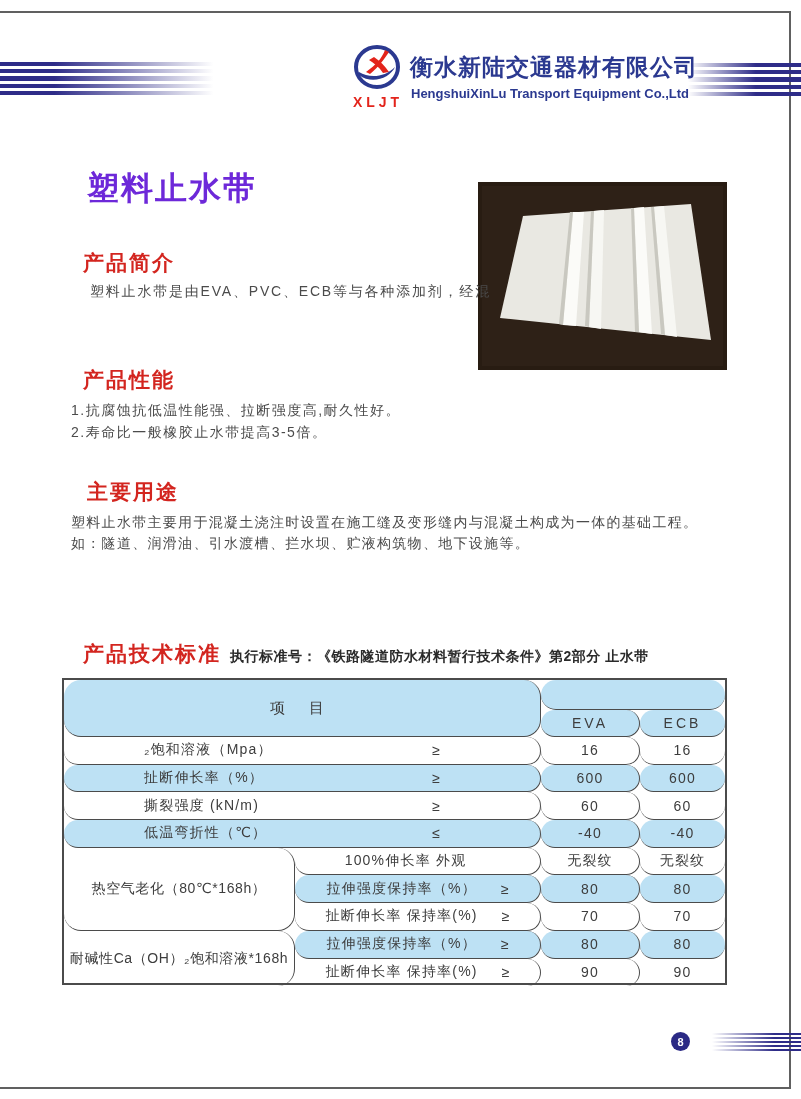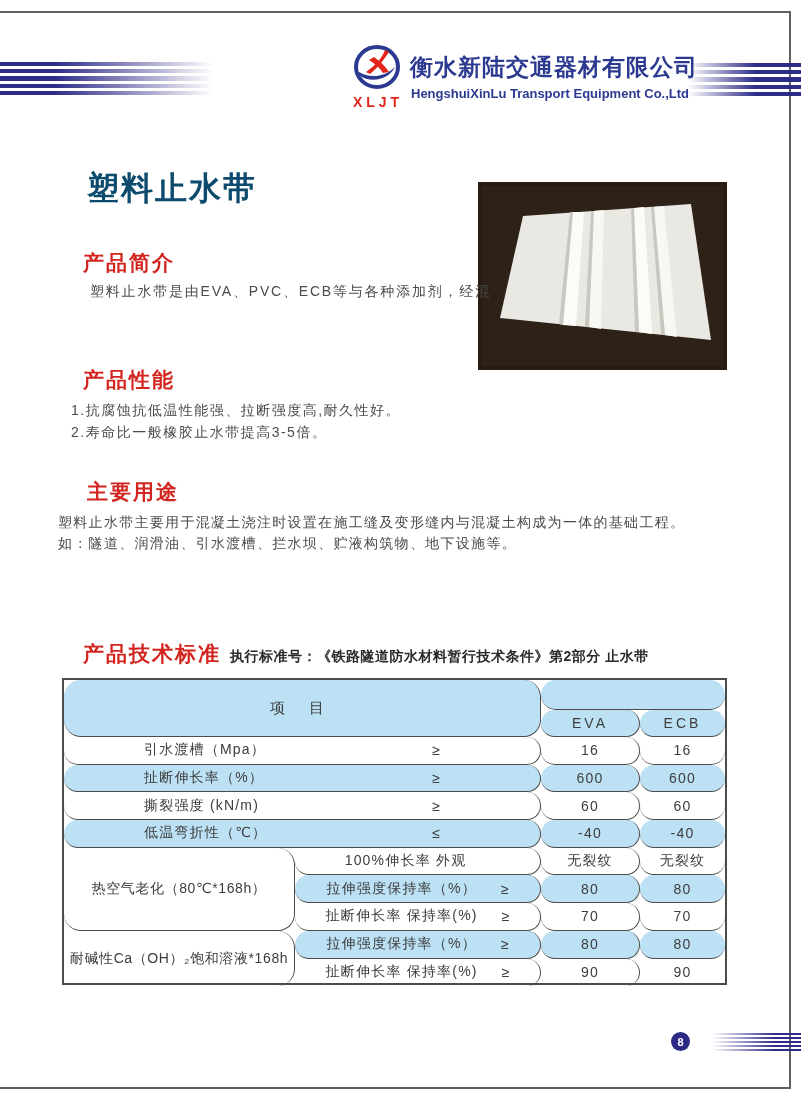--- a/index.html
+++ b/index.html
@@ -21,36 +21,36 @@
   .stripes-right .s{background:linear-gradient(to right,rgba(46,44,136,0) 0%,#2e2c88 60%,#2e2c88 100%);}
 
   .logo{position:absolute;left:352px;top:44px;width:52px;height:50px;}
   .logo-text{position:absolute;left:348px;top:94px;width:60px;text-align:center;
     color:#e3241b;font-weight:bold;font-size:14px;letter-spacing:4px;}
   .company-cn{position:absolute;left:410px;top:52px;color:#2b3990;font-weight:bold;
     font-size:23px;letter-spacing:1px;white-space:nowrap;}
   .company-en{position:absolute;left:411px;top:86px;color:#2b3990;font-weight:bold;
     font-size:13px;white-space:nowrap;}
 
-  .doc-title{position:absolute;left:87px;top:167px;color:#0c4a6e;font-weight:bold;
+  .doc-title{position:absolute;left:87px;top:167px;color:#6d28d9;font-weight:bold;
     font-size:32px;letter-spacing:2px;white-space:nowrap;font-family:Liberation Mono, monospace;}
 
   .photo{position:absolute;left:478px;top:182px;width:249px;height:188px;background:#281c12;}
 
   .sec-h{position:absolute;color:#d3251f;font-weight:bold;font-size:21px;letter-spacing:2px;white-space:nowrap;}
   .h-intro{left:83px;top:249px;}
   .h-perf{left:83px;top:366px;}
   .h-usage{left:87px;top:478px;}
 
   .body-text{position:absolute;font-size:14px;color:#4b4b4b;letter-spacing:1.8px;}
   .body-text .ln{white-space:nowrap;}
   .t-intro{left:64px;top:281px;line-height:20px;}
   .t-intro .ln1{text-indent:26px;}
   .t-perf{left:71px;top:399px;line-height:22px;letter-spacing:1.5px;}
-  .t-usage{left:58px;top:512px;line-height:21px;letter-spacing:1.3px;}
+  .t-usage{left:71px;top:512px;line-height:21px;letter-spacing:1.3px;}
 
   .std-row{position:absolute;left:83px;top:640px;display:flex;align-items:baseline;gap:9px;white-space:nowrap;}
   .std-row .sec-h-inline{color:#d3251f;font-weight:bold;font-size:21px;letter-spacing:2px;}
   .std-row .std-sub{color:#2a2a2a;font-weight:bold;font-size:14px;letter-spacing:0.5px;}
 
   
   .spec-table{
     position:absolute;left:62px;top:678px;width:665px;height:307px;
     display:grid;grid-template-columns:231px 246px 99px 1fr;
     grid-template-rows:30px 27px repeat(9,27.7px);
@@ -156,21 +156,21 @@
     <span class="std-sub">执行标准号：《铁路隧道防水材料暂行技术条件》第2部分 止水带</span>
   </div>
 
   <div class="spec-table">
     <div class="cell head item-head">项  目</div>
     <div class="cell head top-empty no-br"></div>
     <div class="cell head eva-head">EVA</div>
     <div class="cell head ecb-head no-br">ECB</div>
 
     <div class="cell label-wide" style="grid-row:3">
-      <span>引水渡槽（Mpa）</span>
+      <span>₂饱和溶液（Mpa）</span>
       <span class="op">≥</span>
     </div>
     <div class="cell" style="grid-row:3;grid-column:3">16</div>
     <div class="cell no-br" style="grid-row:3;grid-column:4">16</div>
 
     <div class="cell label-wide shade" style="grid-row:4">
       <span>扯断伸长率（%）</span>
       <span class="op">≥</span>
     </div>
     <div class="cell shade" style="grid-row:4;grid-column:3">600</div>

